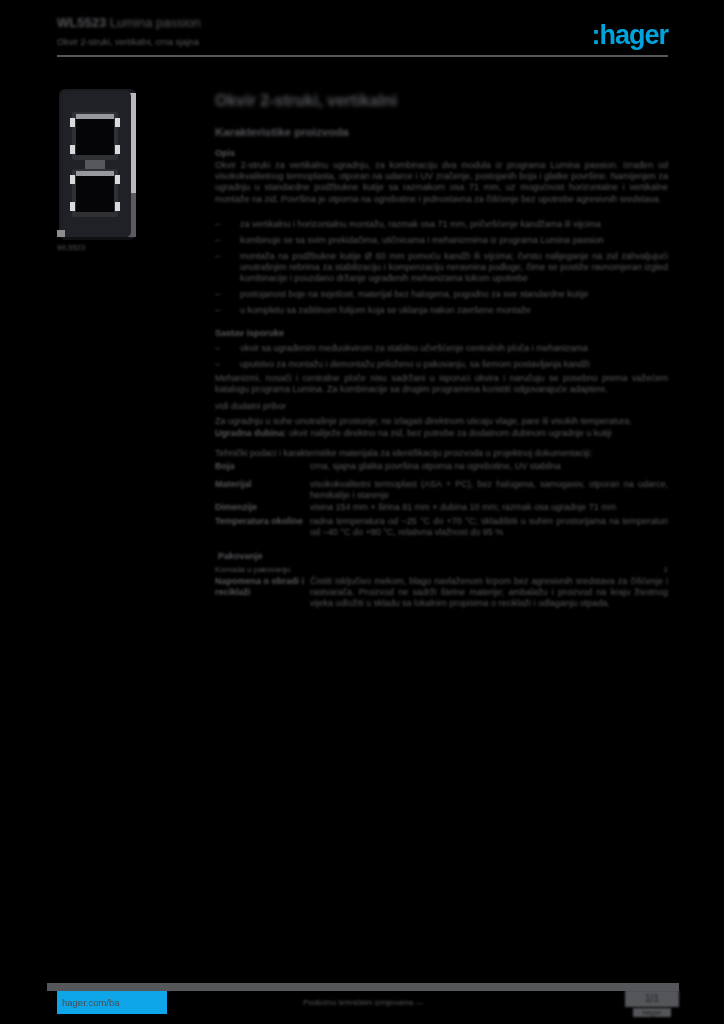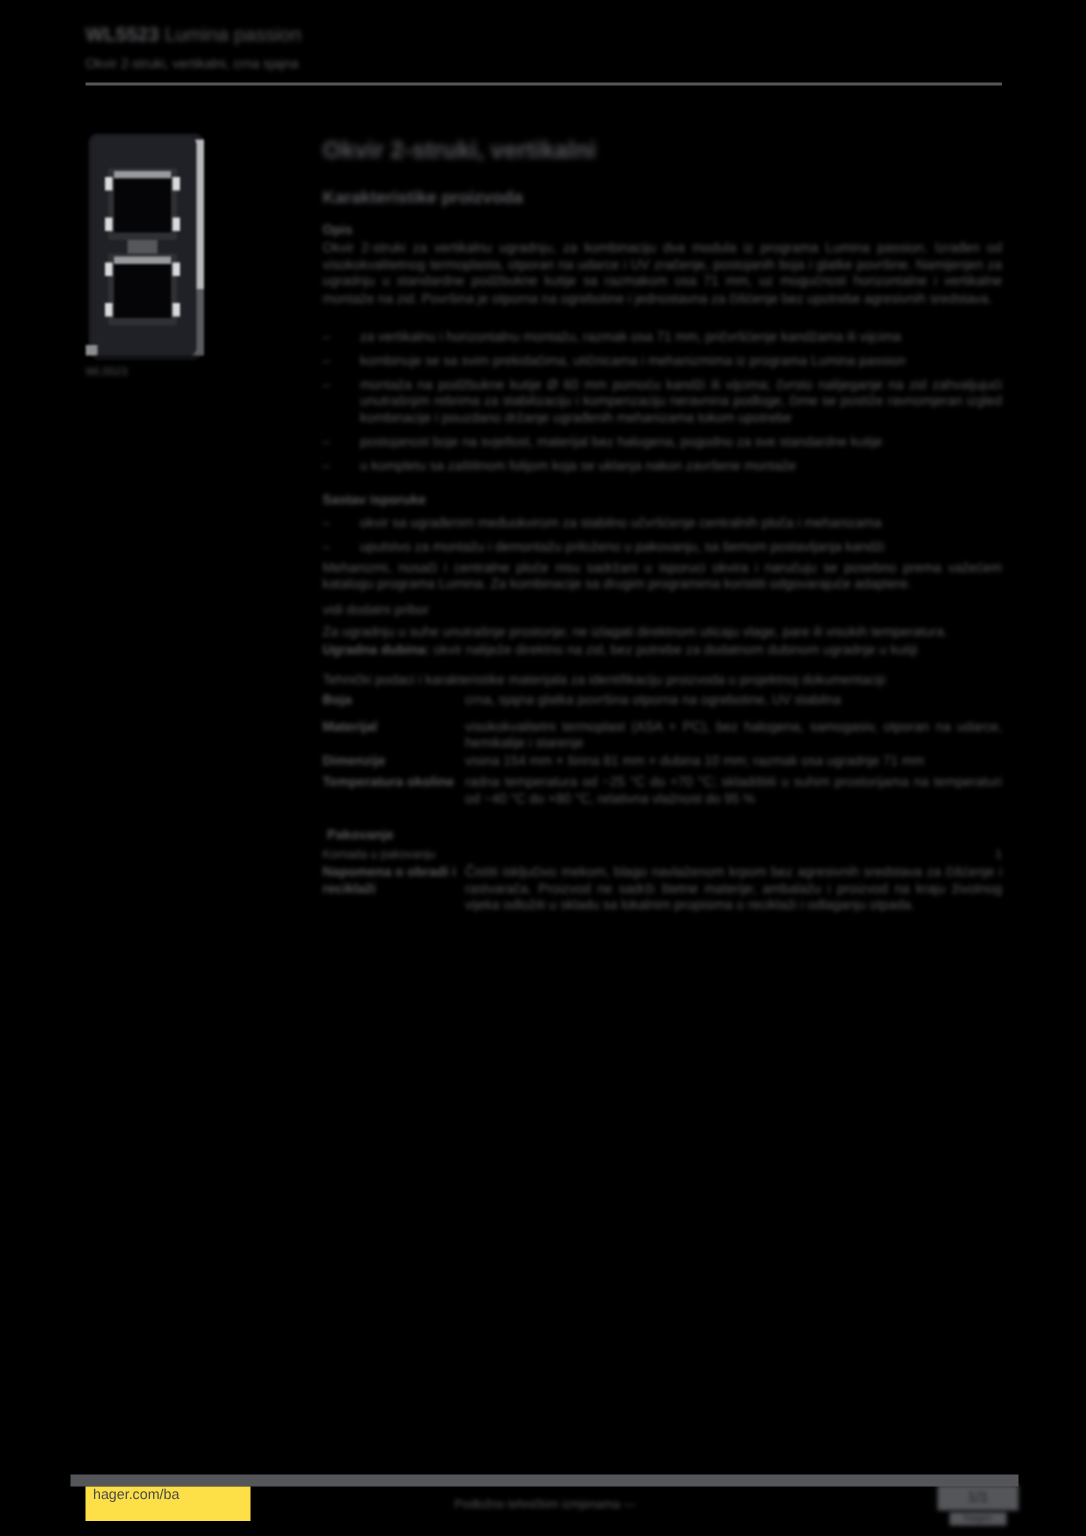--- a/index.html
+++ b/index.html
@@ -15,35 +15,37 @@
   .t9{font-size:9px;line-height:11.2px;}
   .t8{font-size:8px;line-height:10px;}
   .just{text-align:justify;}
   .rule{background:#55565a;}
   .dashitem{position:relative;padding-left:25px;margin-bottom:4.6px;}
   .dashitem .dash{position:absolute;left:0;top:0;}
   .specrow{position:absolute;left:0;width:453px;}
   .specrow .lab{position:absolute;left:0;top:0;width:92px;font-weight:bold;}
   .specrow .val{display:block;margin-left:95px;text-align:justify;}
   .rightval{position:absolute;right:0;top:0;}
-  .whitebox{background:#fde047;color:#4a4b4d;display:flex;align-items:flex-start;padding-left:5px;}
+  .whitebox{background:#0ea5e9;color:#4a4b4d;display:flex;align-items:center;padding-left:5px;}
   .badge{background:#55565a;color:#2e2f31;display:flex;align-items:center;justify-content:center;font-weight:bold;}
 </style>
 </head>
 <body>
 
 <div id="page">
 
   <div class="abs bl2" style="left:57px;top:15px;font-size:13px;white-space:nowrap;">
     <span class="b">WL5523</span>
     <span>Lumina passion</span>
   </div>
   <div class="abs bl1 t9" style="left:57px;top:37px;white-space:nowrap;">Okvir 2-struki, vertikalni, crna sjajna</div>
   <div class="abs rule" style="left:57px;top:55px;width:611px;height:2px;"></div>
 
+  <div class="abs bl0" style="left:560px;top:20px;width:108px;text-align:right;
+       font-size:27px;font-weight:bold;color:#00a3dc;letter-spacing:-1px;">:hager</div>
 
   <div class="abs" style="left:57px;top:88px;filter:blur(0.7px);">
     <svg width="84" height="154" viewBox="0 0 84 154">
       <rect x="2" y="1" width="77" height="150" rx="6" fill="#1a1b1f"></rect>
       <rect x="71" y="5" width="8" height="100" fill="#c9cbcc" opacity="0.9"></rect>
       <rect x="71" y="105" width="8" height="44" fill="#595b5e"></rect>
       <rect x="4" y="3" width="70" height="146" rx="5" fill="#202126"></rect>
 
       <rect x="15" y="24" width="46" height="48" rx="2" fill="#2e3034"></rect>
       <rect x="13" y="30" width="5" height="9" fill="#d9dadb"></rect>

